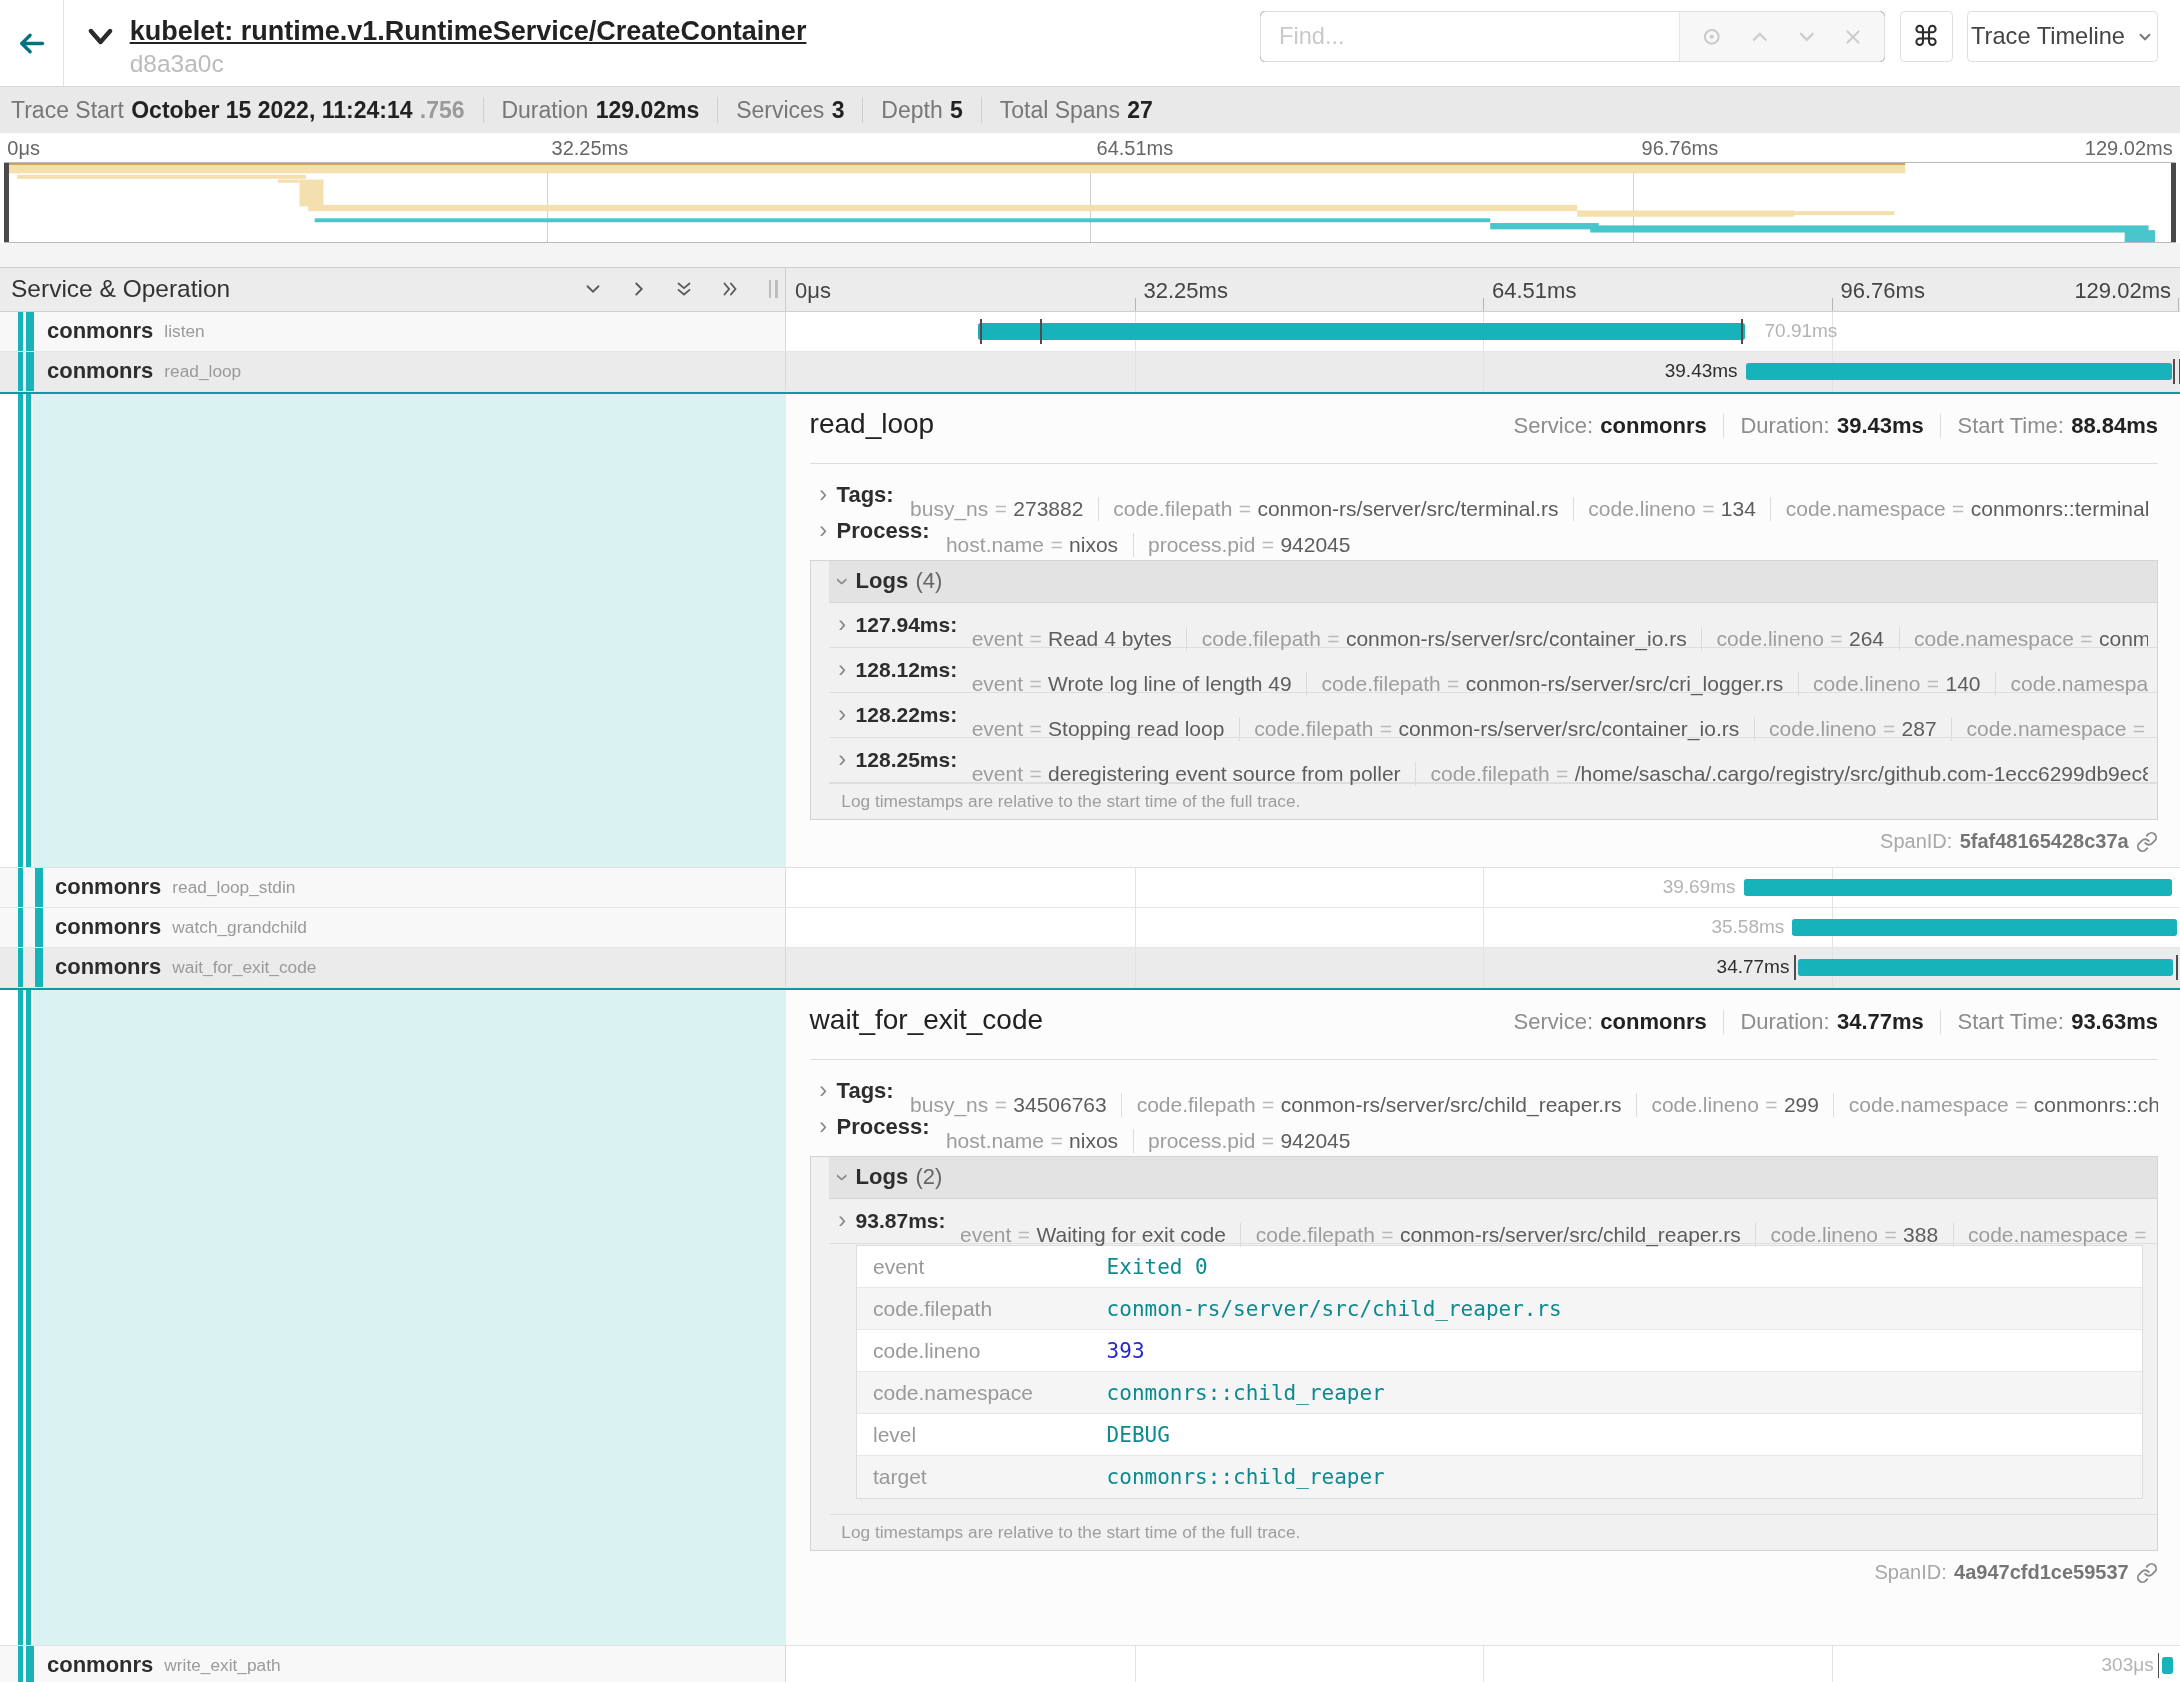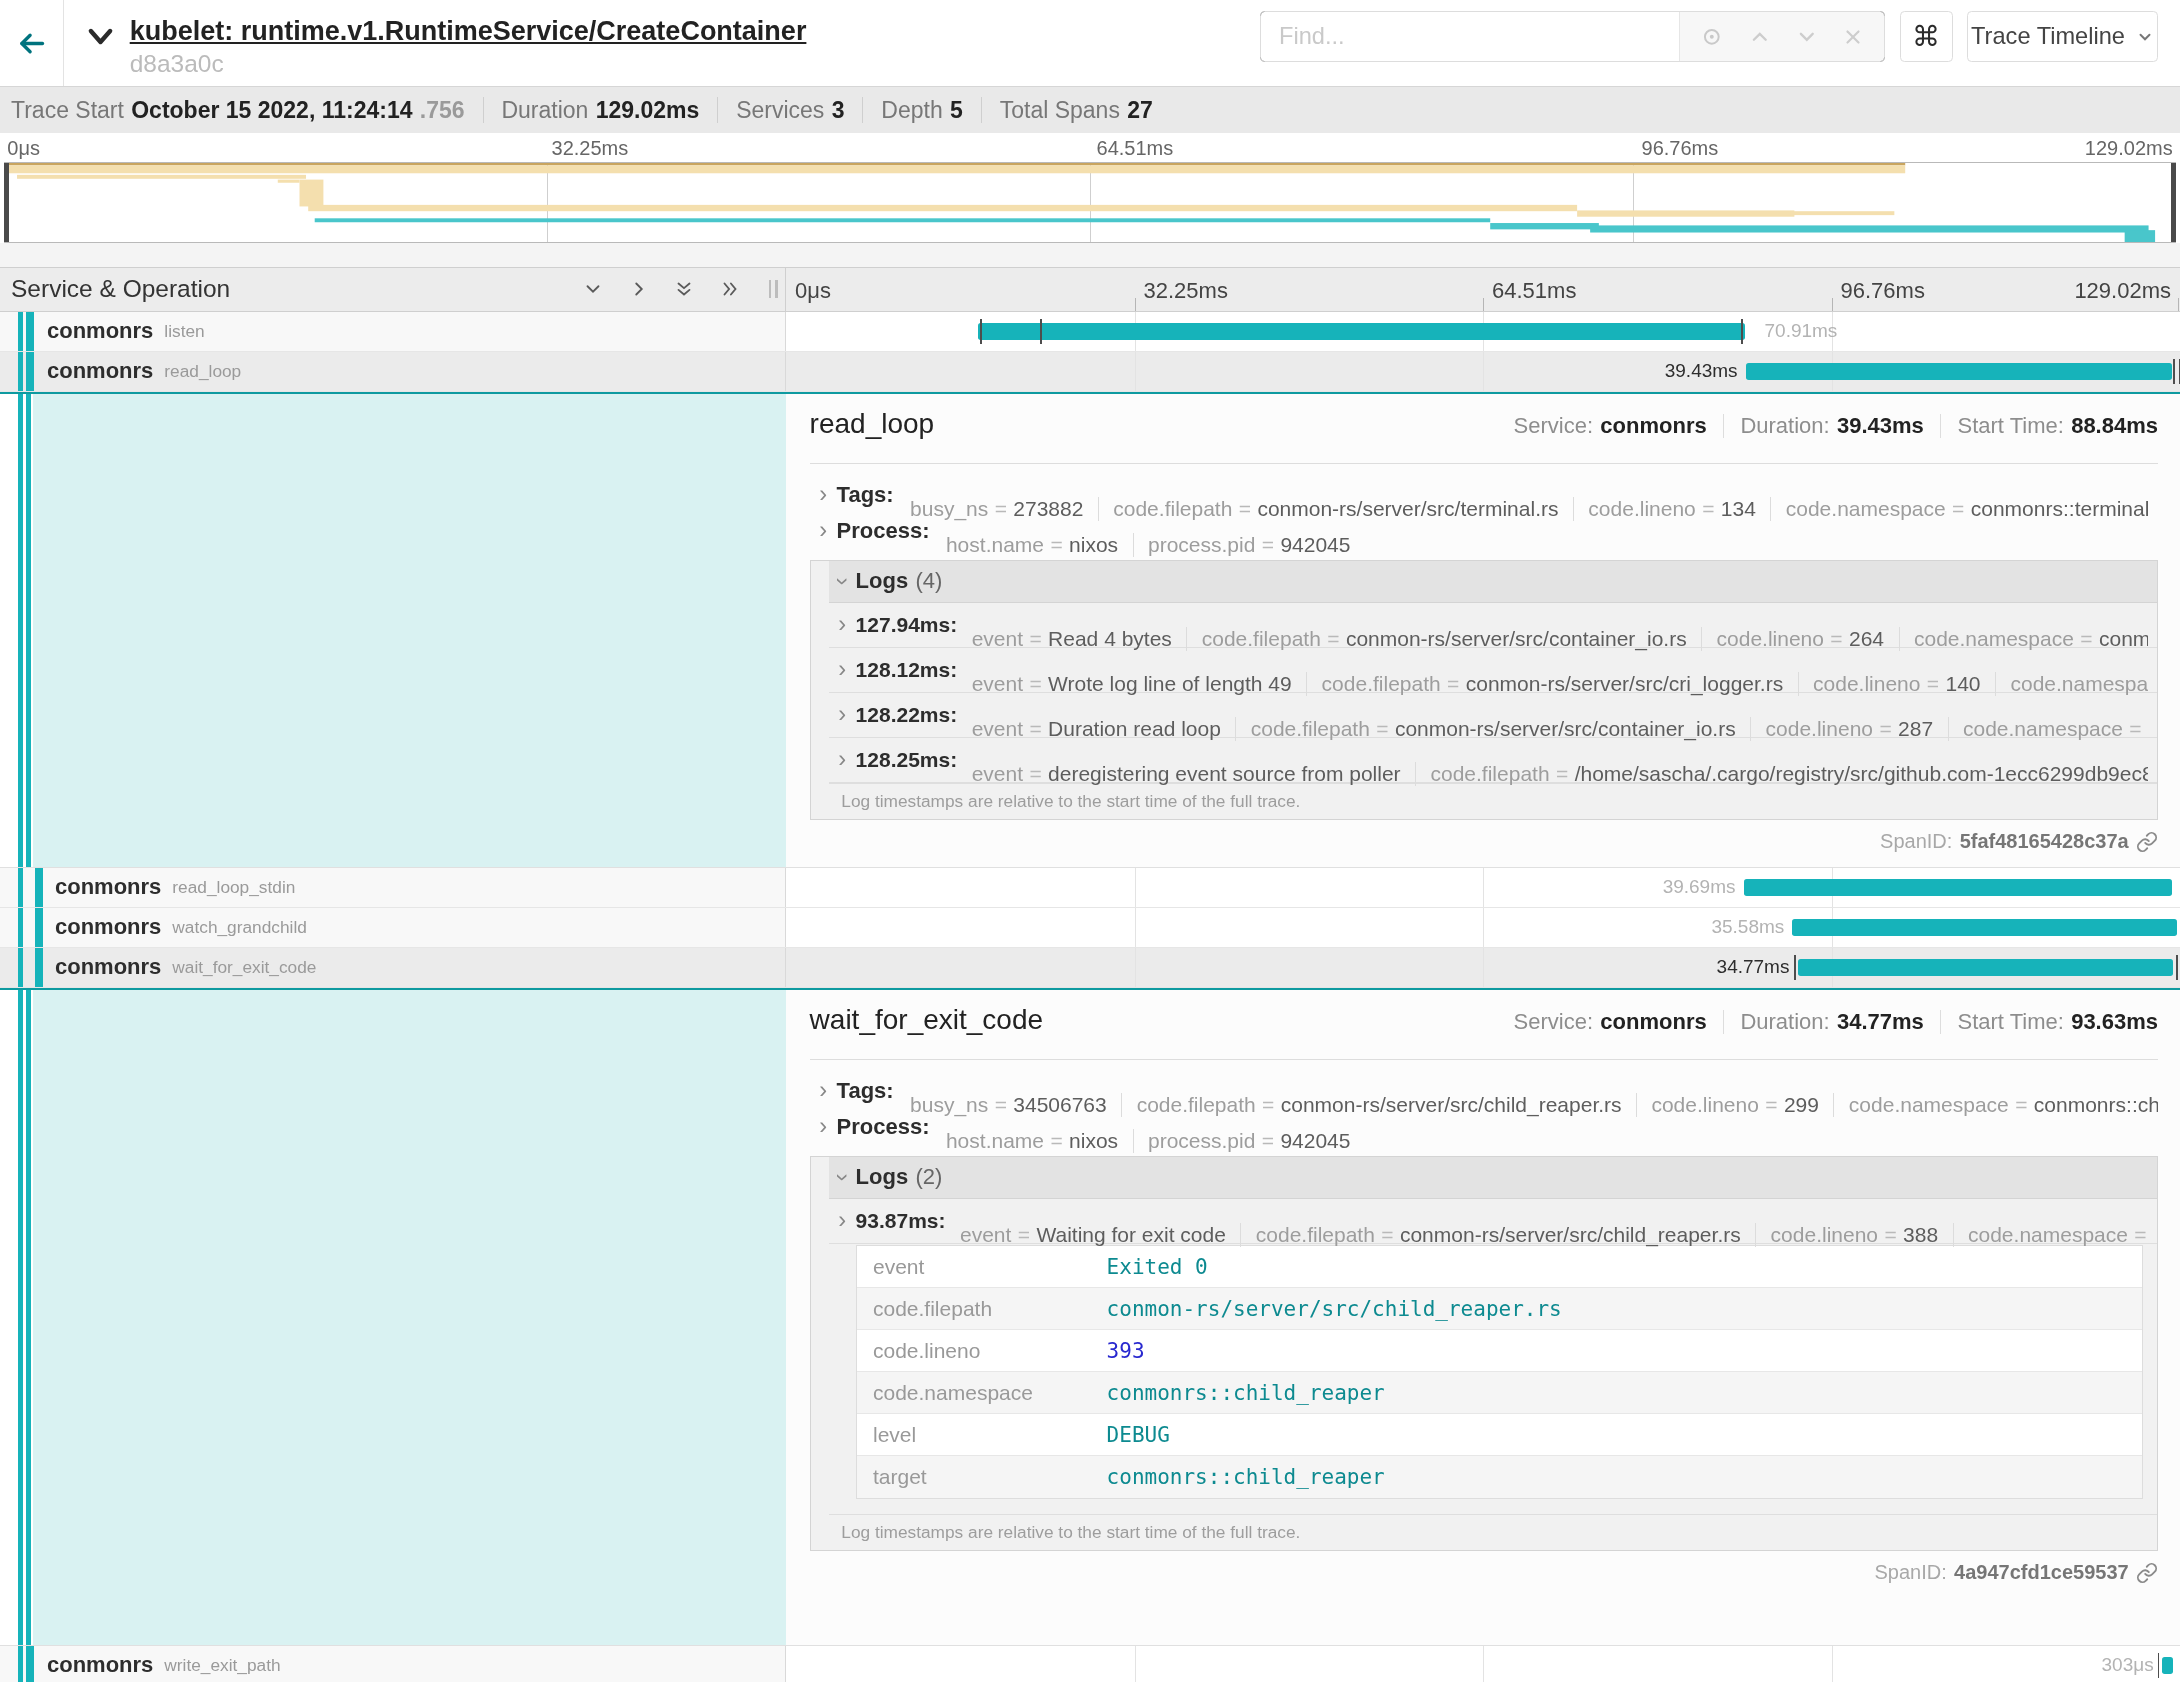--- a/index.html
+++ b/index.html
@@ -409,21 +409,21 @@
               <i class="sep"></i>
               <span class="k">code.namespace</span>
             </span>
         </div>
         <div class="logrow">
           <span class="chev">›</span>
           <span class="ltime">128.22ms:</span>
           <span class="kvlist">
               <span class="k">event</span>
               <span class="eq">=</span>
-              <span class="v">Duration read loop</span>
+              <span class="v">Stopping read loop</span>
               <i class="sep"></i>
               <span class="k">code.filepath</span>
               <span class="eq">=</span>
               <span class="v">conmon-rs/server/src/container_io.rs</span>
               <i class="sep"></i>
               <span class="k">code.lineno</span>
               <span class="eq">=</span>
               <span class="v">287</span>
               <i class="sep"></i>
               <span class="k">code.namespace</span>

